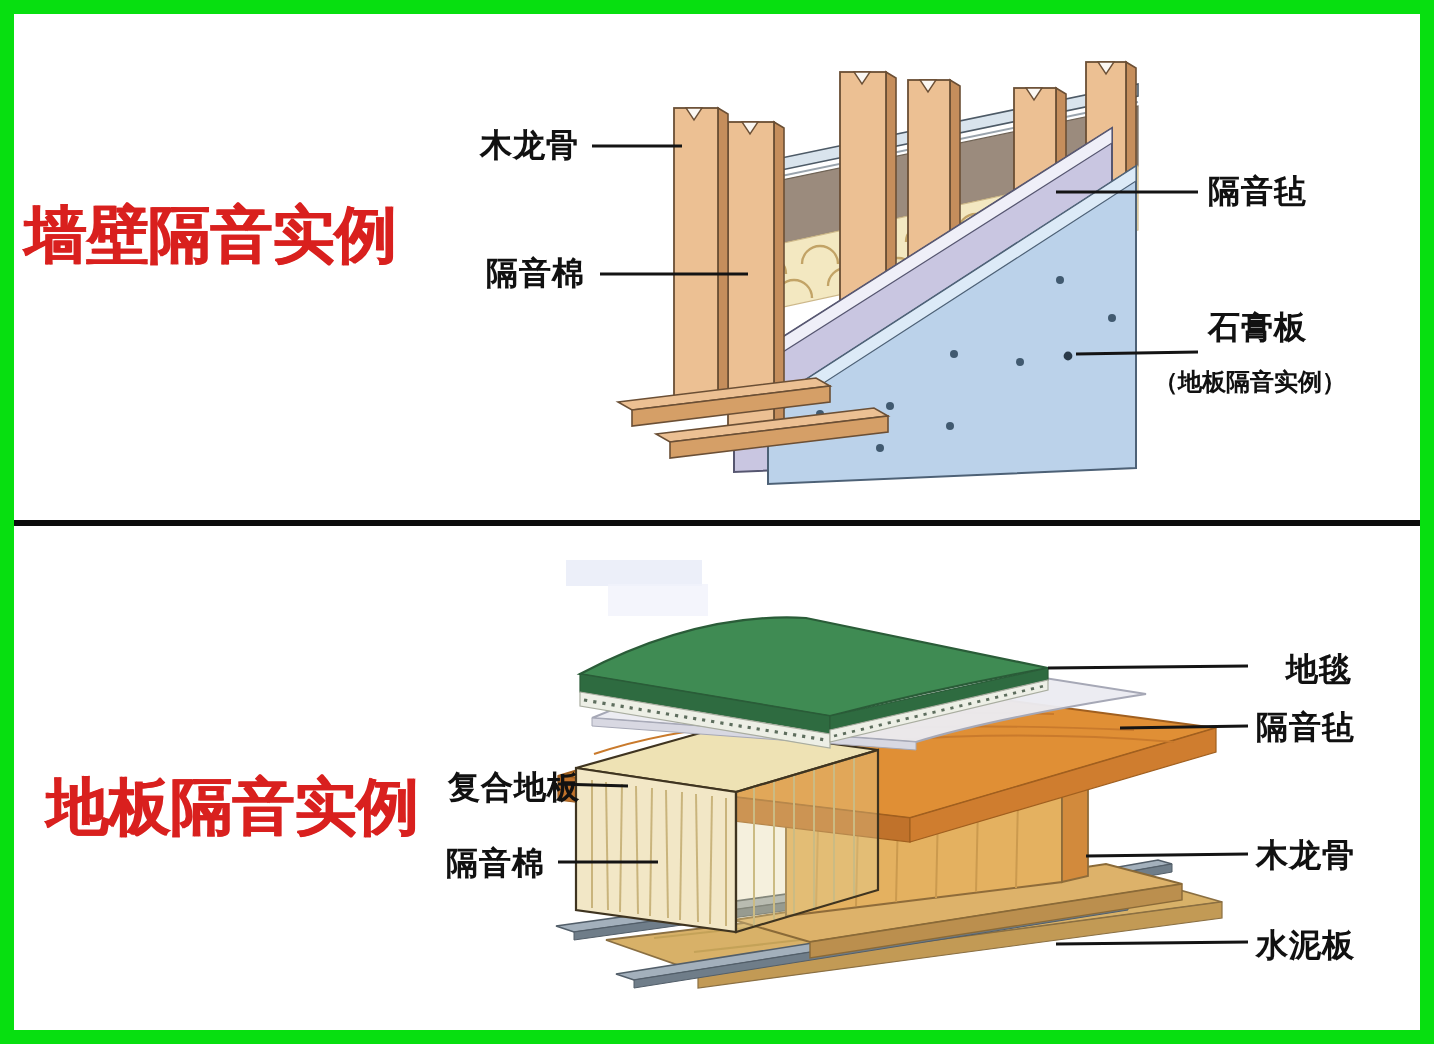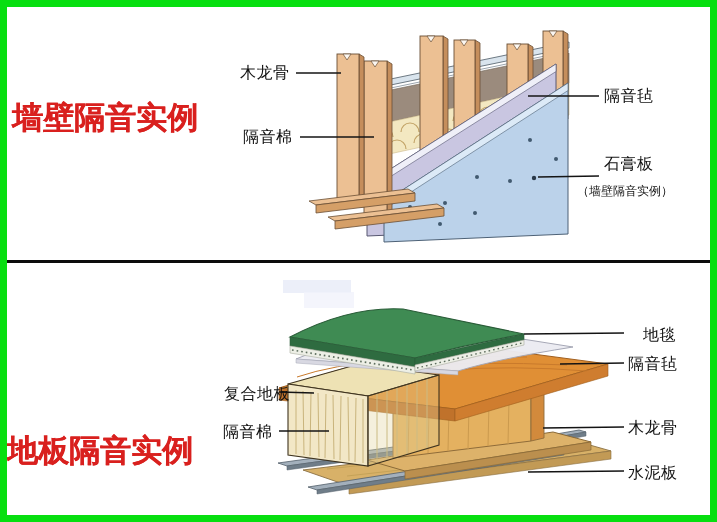--- a/index.html
+++ b/index.html
@@ -18,24 +18,24 @@
   }
   .title{
     position:absolute;
     font-size:31px;font-weight:700;letter-spacing:0px;
     color:var(--accent-red,#d9201e);
     white-space:nowrap;
     text-shadow:0.6px 0 0 currentColor;
     text-align:right;
   }
   #wall-title{left:5px;top:90px;}
-  #floor-title{left:0;top:376px;margin-top:47px;}
+  #floor-title{left:16px;top:376px;}
   .lbl{
     position:absolute;
-    font-size:16px;font-weight:400;letter-spacing:0.5px;
+    font-size:16px;font-weight:700;letter-spacing:0.5px;
     color:var(--label-black,#111111);
     white-space:nowrap;line-height:17px;
   }
   .lbl.small{font-size:12px;letter-spacing:0px;line-height:13px;}
   #svgfig{position:absolute;left:0;top:0;}
 </style>
 </head>
 <body>
 
 <div id="page" style="--border-green: #07df10; --accent-red: #d9201e; --divider: #0c0c0c; --label-black: #111111;">
@@ -241,21 +241,21 @@
 
   <div id="divider"></div>
 
   <div class="title" id="wall-title">墙壁隔音实例</div>
   <div class="title" id="floor-title">地板隔音实例</div>
 
   <div class="lbl" style="left:233px;top:57px">木龙骨</div>
   <div class="lbl" style="left:236px;top:121px">隔音棉</div>
   <div class="lbl" style="left:597px;top:80px">隔音毡</div>
   <div class="lbl" style="left:597px;top:148px">石膏板</div>
-  <div class="lbl small" style="left:570px;top:178px">（墙壁隔音实例）</div>
+  <div class="lbl small" style="left:570px;top:178px">（地板隔音实例）</div>
 
   <div class="lbl" style="left:217px;top:378px">复合地板</div>
   <div class="lbl" style="left:216px;top:416px">隔音棉</div>
   <div class="lbl" style="left:636px;top:319px">地毯</div>
   <div class="lbl" style="left:621px;top:348px">隔音毡</div>
   <div class="lbl" style="left:621px;top:412px">木龙骨</div>
   <div class="lbl" style="left:621px;top:457px">水泥板</div>
 
 </div>
 

